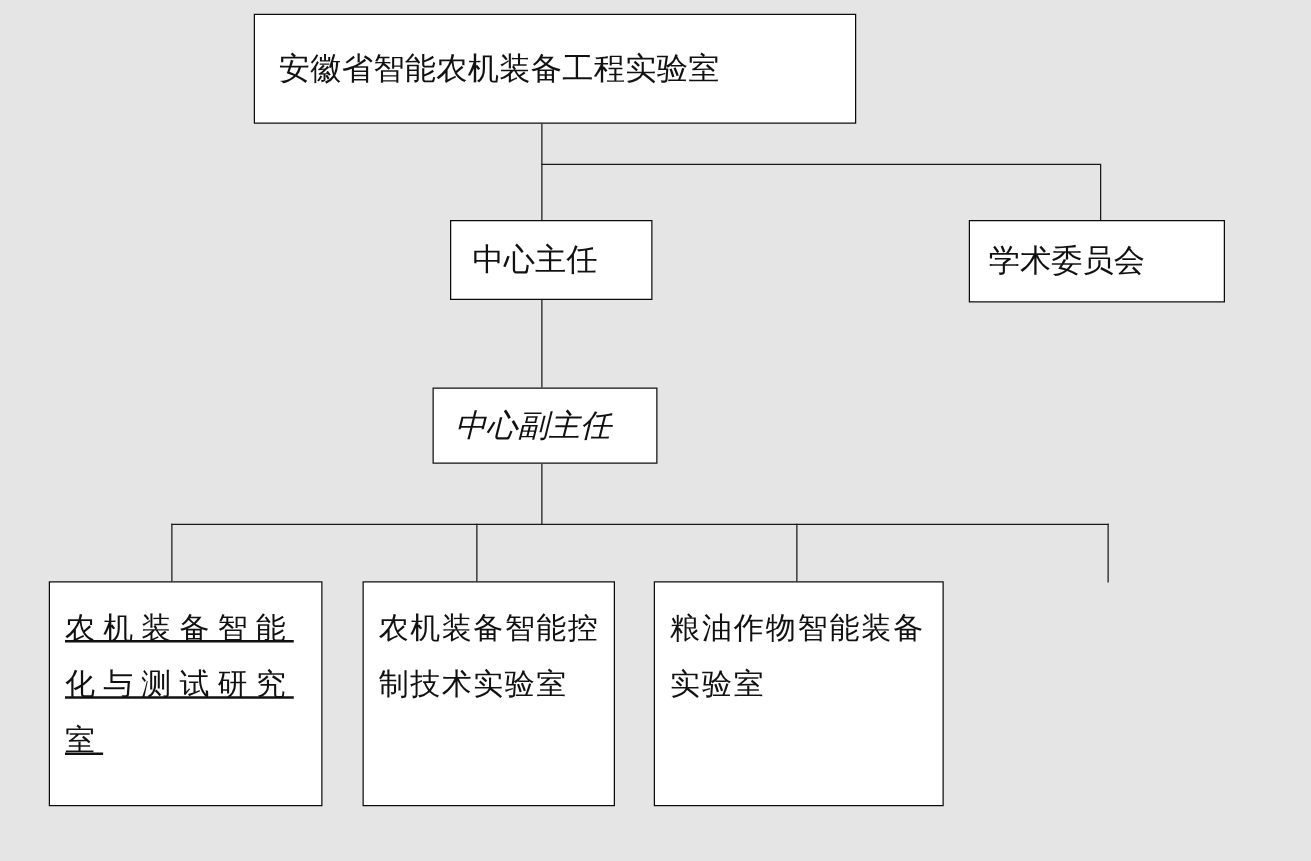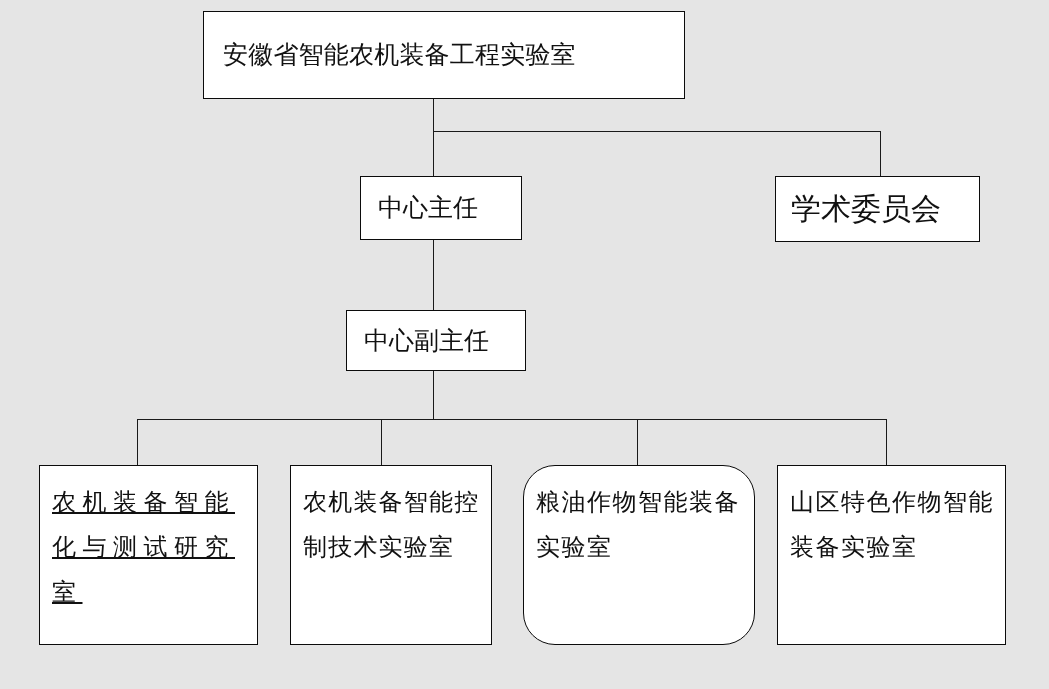--- a/index.html
+++ b/index.html
@@ -61,52 +61,53 @@
     line-height: 32px;
     padding-left: 17px;
   }
   #node-committee {
     left: 775px;
     top: 176px;
     width: 205px;
     height: 66px;
   }
   #node-committee .node-label {
-    font-size: 30px;
+    font-size: 25px;
     line-height: 32px;
     padding-left: 15px;
   }
   
   #node-deputy {
     left: 346px;
     top: 310px;
     width: 180px;
     height: 61px;
   }
   #node-deputy .node-label {
     font-size: 25px;
     line-height: 32px;
     padding-left: 17px;
+    font-style: italic;
   }
   
   .leaf {
     top: 465px;
     height: 180px;
     align-items: flex-start;
   }
   .leaf .node-label {
     font-size: 24px;
     line-height: 45px;
     padding-top: 14px;
     padding-left: 12px;
     padding-right: 8px;
   }
   #node-lab1 { left: 39px;  width: 219px; }
   #node-lab2 { left: 290px; width: 202px; }
-  #node-lab3 { left: 523px; width: 232px; border-radius: 32px; }
+  #node-lab3 { left: 523px; width: 232px; }
   #node-lab4 { left: 777px; width: 229px; }
   #node-lab1 .node-label { letter-spacing: 6.5px; text-decoration: underline; }
   #node-lab2 .node-label { letter-spacing: 1.2px; }
   #node-lab3 .node-label { letter-spacing: 1.5px; }
   #node-lab4 .node-label { letter-spacing: 1.5px; }
 
   
   .vline {
     position: absolute;
     width: 0;
@@ -163,17 +164,14 @@
   </div>
 
   <div class="node leaf" id="node-lab2">
     <span class="node-label">农机装备智能控制技术实验室</span>
   </div>
 
   <div class="node leaf" id="node-lab3">
     <span class="node-label">粮油作物智能装备实验室</span>
   </div>
 
-  <div class="node leaf" id="node-lab4">
-    <span class="node-label">山区特色作物智能装备实验室</span>
-  </div>
 
 </div>
 
 </body></html>

